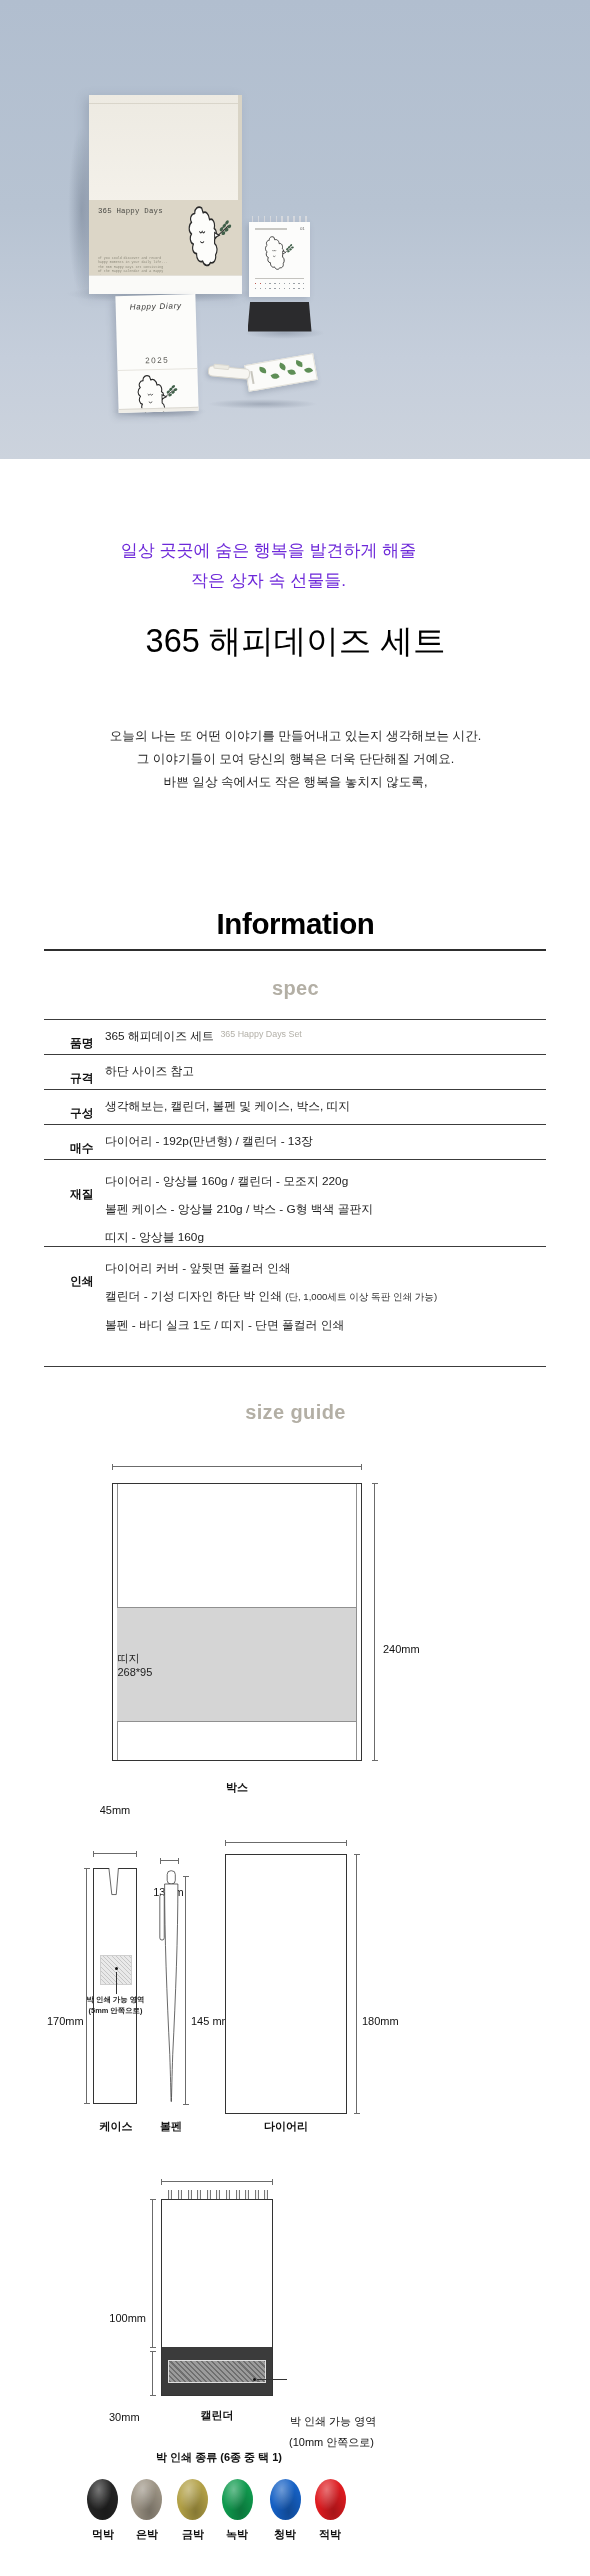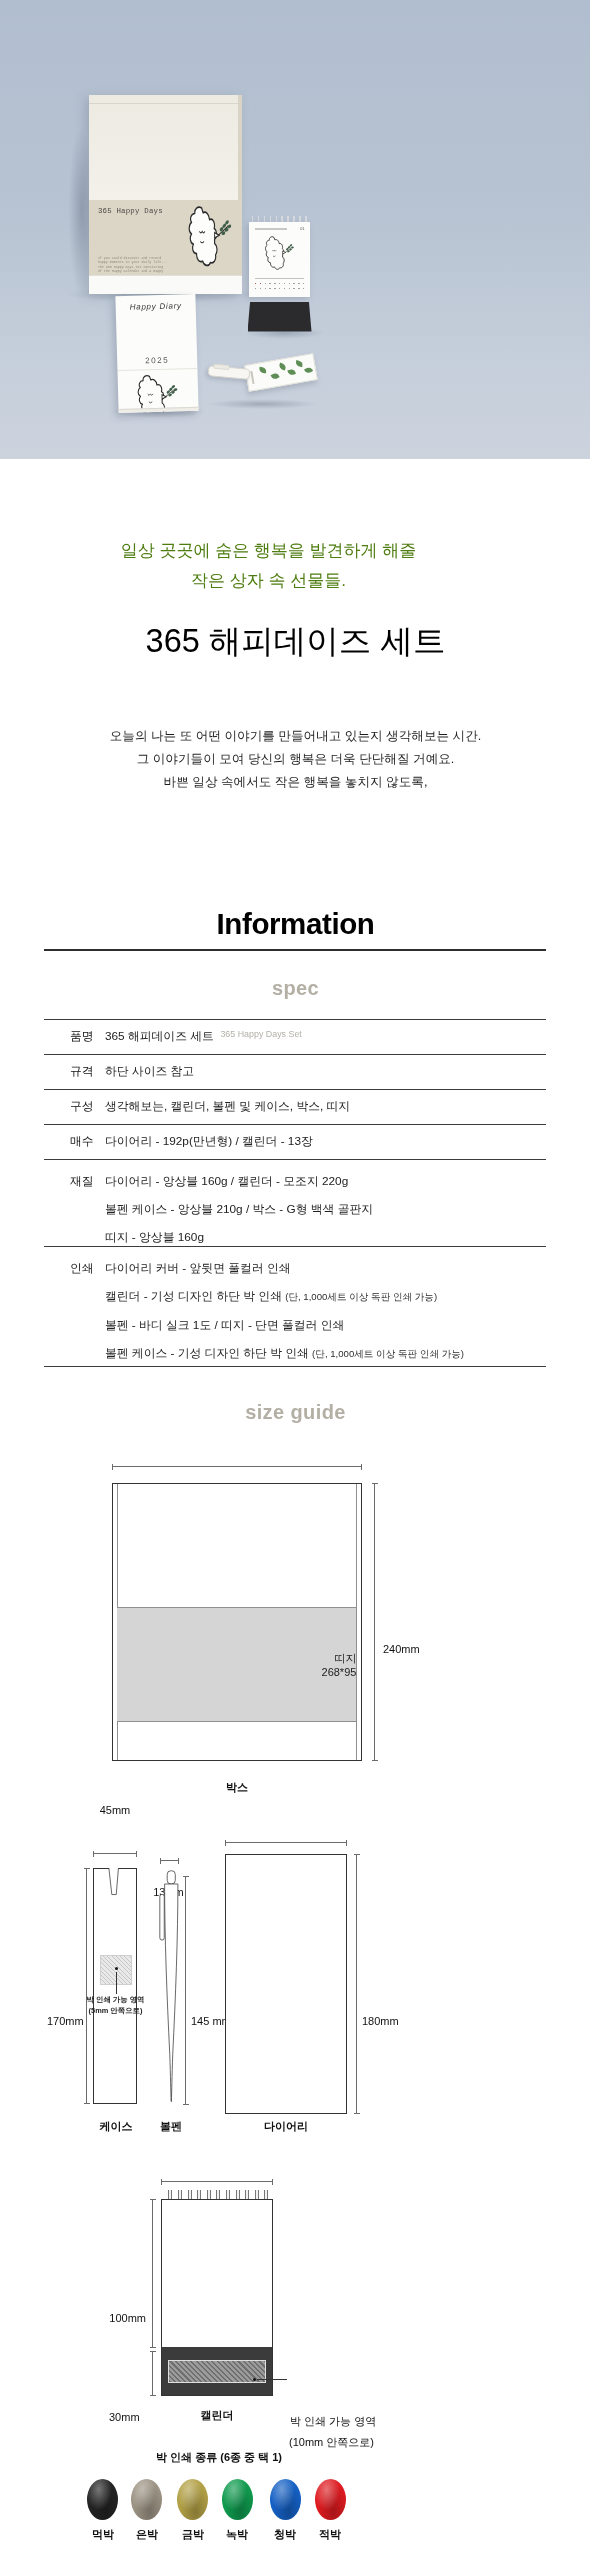--- a/index.html
+++ b/index.html
@@ -49,54 +49,54 @@
             border:0.7px solid #d8d6ce;border-radius:4.4px;transform:rotate(5deg);
             box-shadow:-1.5px 2.2px 4.4px rgba(80,90,110,.25);}
   .hero-pen .clip{position:absolute;left:4.4px;top:-3px;width:13.3px;height:3px;background:#ecebe3;
                   border:0.7px solid #dcdad2;border-radius:1.5px;}
   .hero-mark{position:absolute;left:246px;top:359px;width:68px;height:25px;background:#fbfbf9;
              border:0.7px solid #e2e0d8;transform:rotate(-10deg);box-shadow:-1.5px 3px 5.2px rgba(80,90,110,.25);}
   .leaf{position:absolute;width:7.4px;height:5.9px;background:#5e8e56;border-radius:0 70% 0 70%;}
   .mark-txt{position:absolute;left:4.4px;top:5.9px;width:1.5px;height:13.3px;background:#c9c7bf;}
 
   
-  .tagline{position:absolute;left:0;top:536px;width:537px;font-size:17px;line-height:30px;color:#4d7c0f;}
+  .tagline{position:absolute;left:0;top:536px;width:537px;font-size:17px;line-height:30px;color:#6d28d9;}
   .main-title{position:absolute;left:0;top:623px;width:591px;font-size:32.5px;line-height:37px;color:#000;}
   .intro{position:absolute;left:0;top:725px;width:591px;font-size:12.6px;line-height:23px;color:#1d1d1d;}
   .intro b{font-weight:bold;}
   .info-head{position:absolute;left:0;top:907px;width:591px;font-size:29.5px;font-weight:bold;color:#000;letter-spacing:-0.4px;}
   .info-rule{position:absolute;left:44px;top:949px;width:502px;height:1.5px;background:#2e2e2e;}
   .sub-head{position:absolute;left:0;width:591px;font-size:20px;font-weight:bold;color:#b3afa5;letter-spacing:0.4px;}
 
   
   .spec-table{position:absolute;left:44px;top:1019px;width:502px;font-size:11.8px;}
   .srow{display:flex;border-top:0.7px solid #3c3c3c;box-sizing:border-box;}
   .srow.last{border-bottom:0.7px solid #3c3c3c;}
-  .srow .lab{margin-left:26px;width:35px;font-weight:normal;color:#111;flex:none;}
+  .srow .lab{margin-left:26px;width:35px;font-weight:bold;color:#111;flex:none;margin-top:13px;}
   .srow .val{flex:1;color:#222;}
   .srow.single{align-items:center;}
   .srow.multi .lab,.srow.multi .val{line-height:28px;}
   .srow.multi{padding-top:6.6px;}
   .spec-note{font-size:8.9px;color:#b3b0a8;margin-left:6.6px;position:relative;top:-3px;}
   .small-par{font-size:9.6px;color:#2e2e2e;}
 
   
   .dim{position:absolute;font-size:11px;font-weight:normal;color:#111;margin-top:41px;}
   .cap{position:absolute;font-size:11px;font-weight:bold;color:#111;text-align:center;}
   .hline{position:absolute;height:0;border-top:0.7px solid #6b6b6b;}
   .hline::before,.hline::after{content:"";position:absolute;top:-3px;width:0.7px;height:5.9px;background:#6b6b6b;}
   .hline::before{left:0;}.hline::after{right:0;}
   .vline{position:absolute;width:0;border-left:0.7px solid #6b6b6b;}
   .vline::before,.vline::after{content:"";position:absolute;left:-3px;width:5.9px;height:0.7px;background:#6b6b6b;}
   .vline::before{top:0;}.vline::after{bottom:0;}
   .drect{position:absolute;background:#fff;border:0.7px solid #333;box-sizing:border-box;}
   .box-innerline{position:absolute;top:0;width:0;height:100%;border-left:0.7px solid #8f8f8f;}
   .box-band2{position:absolute;left:4.4px;top:123px;width:239px;height:115px;background:#d5d5d5;
              border-top:0.7px solid #909090;border-bottom:0.7px solid #909090;box-sizing:border-box;
-             display:flex;flex-direction:column;align-items:flex-end;justify-content:center;}
+             display:flex;flex-direction:column;align-items:flex-start;justify-content:center;}
   .box-band2 div{font-size:11px;color:#222;line-height:14px;}
   .hatch{position:absolute;background:repeating-linear-gradient(45deg,#c6c6c6 0 0.7px,#e9e9e9 0.7px 3px);border:0.7px solid #cfcfcf;box-sizing:border-box;}
   .case-lbl{position:absolute;font-size:7.4px;font-weight:bold;color:#222;text-align:center;}
   .dotpt{position:absolute;width:3px;height:3px;background:#111;border-radius:50%;}
   .thin-v{position:absolute;width:0;border-left:0.7px solid #333;}
   .thin-h{position:absolute;height:0;border-top:0.7px solid #333;}
   .cal2{position:absolute;left:161px;top:2199px;width:112px;height:197px;background:#fff;border:0.7px solid #333;box-sizing:border-box;}
   .cal2-band{position:absolute;left:0;bottom:0;width:100%;height:48px;background:#3b3b3b;}
   .cal2-hatch{position:absolute;left:5.9px;top:13.3px;width:98px;height:23px;border:0.7px solid #dedede;
               background:repeating-linear-gradient(45deg,#6f6f6f 0 1.5px,#9b9b9b 1.5px 3.7px);box-sizing:border-box;}
@@ -242,21 +242,20 @@
         <div>볼펜 케이스 - 앙상블 210g / 박스 - G형 백색 골판지</div>
         <div>띠지 - 앙상블 160g</div>
       </div>
     </div>
     <div class="srow multi last" style="height:121px;">
       <div class="lab">인쇄</div>
       <div class="val">
         <div>다이어리 커버 - 앞뒷면 풀컬러 인쇄</div>
         <div><span>캘린더 - 기성 디자인 하단 박 인쇄 </span><span class="small-par">(단, 1,000세트 이상 독판 인쇄 가능)</span></div>
         <div>볼펜 - 바디 실크 1도 / 띠지 - 단면 풀컬러 인쇄</div>
-        <div><span>볼펜 케이스 - 기성 디자인 하단 박 인쇄 </span><span class="small-par">(단, 1,000세트 이상 독판 인쇄 가능)</span></div>
       </div>
     </div>
   </div>
 
   <div class="sub-head ctr" style="top:1401px;">size guide</div>
 
   <div class="dim ctr" style="left:112px;top:1449px;width:250px;">280mm</div>
   <div class="hline" style="left:112px;top:1466px;width:250px;"></div>
   <div class="drect" style="left:112px;top:1483px;width:250px;height:278px;">
     <div class="box-innerline" style="left:4.4px;"></div>

